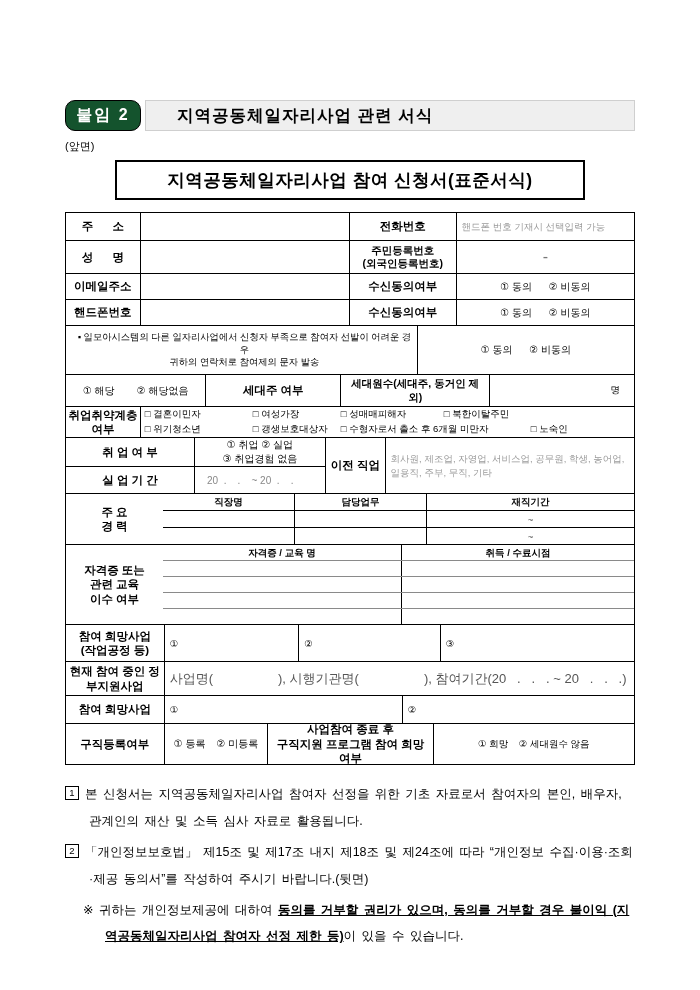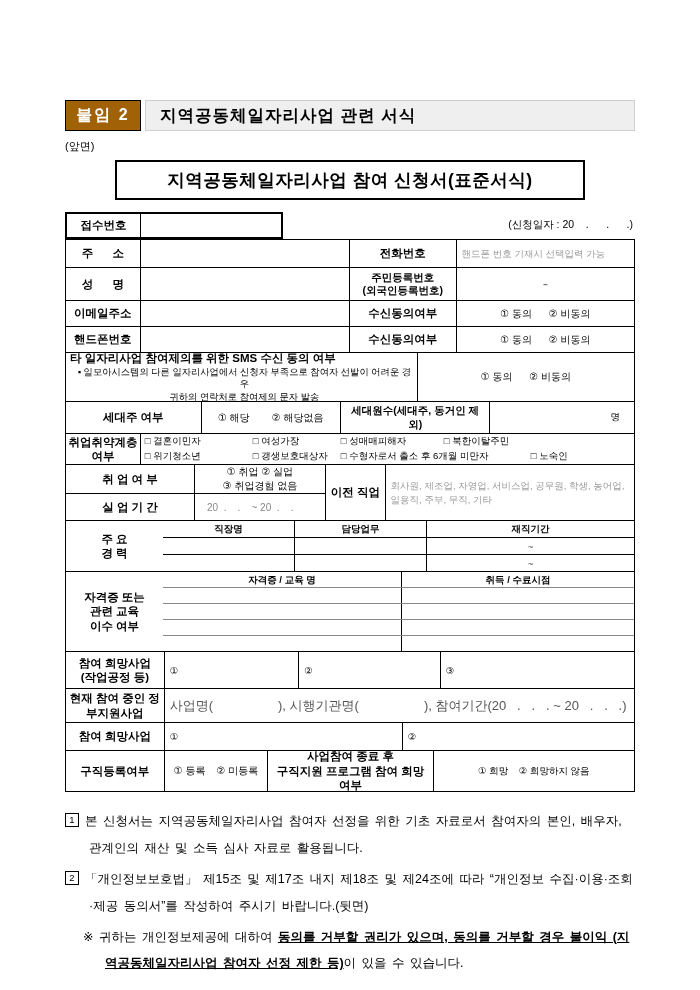--- a/index.html
+++ b/index.html
@@ -13,21 +13,21 @@
 
   
   .hdr { display:flex; align-items:stretch; height:31px; }
   .badge {
     border:1px solid #000; color:#fff; font-weight:bold; font-size:16px;
     width:76px; display:flex; align-items:center; justify-content:center;
     letter-spacing:2px;
   }
   .hdr-bar {
     flex:1; margin-left:4px; border:1px solid #cfcfcf;
-    display:flex; align-items:center; padding-left:14px;
+    display:flex; align-items:center; padding-left:31px;
     font-weight:bold; font-size:16.5px; letter-spacing:1px;
   }
   .side-label { font-size:11px; margin:8px 0 6px 0; }
   .form-title-box {
     border:2px solid #000; width:470px; margin:4px auto 12px auto;
     text-align:center; font-weight:bold; font-size:17.5px; padding:6px 0;
     letter-spacing:0.5px;
   }
 
   
@@ -81,33 +81,26 @@
   }
   .privacy { padding-left:40px; text-indent:-22px; margin-top:2px; word-spacing:2px; }
   .emph { font-weight:bold; text-decoration:underline; }
 </style>
 </head>
 <body>
 
 <div class="page">
 
   <div class="hdr">
-    <div class="badge" id="badge" style="background: #a16207;">붙임 2</div>
+    <div class="badge" id="badge" style="background: #14532d; border-radius: 10px;">붙임 2</div>
     <div class="hdr-bar" id="hdrbar" style="background: rgb(239, 239, 239);">지역공동체일자리사업 관련 서식</div>
   </div>
   <div class="side-label">(앞면)</div>
   <div class="form-title-box">지역공동체일자리사업 참여 신청서(표준서식)</div>
 
-  <div class="receipt-row">
-    <div class="receipt-box">
-      <div class="r-lbl">접수번호</div>
-      <div class="r-val"></div>
-    </div>
-    <div class="receipt-date">(신청일자 : 20    .      .      .)</div>
-  </div>
 
   <div class="ftable">
 
     <div class="frow" style="height:27px">
       <div class="cell lbl" style="width:74px; white-space:pre">주      소</div>
       <div class="cell" style="width:210px"></div>
       <div class="cell lbl" style="width:107px">전화번호</div>
       <div class="cell gray-hint" style="width:179px">핸드폰 번호 기재시 선택입력 가능</div>
     </div>
 
@@ -128,30 +121,29 @@
 
     <div class="frow" style="height:26px">
       <div class="cell lbl" style="width:74px">핸드폰번호</div>
       <div class="cell" style="width:210px"></div>
       <div class="cell lbl" style="width:107px">수신동의여부</div>
       <div class="cell opt" style="width:179px">① 동의      ② 비동의</div>
     </div>
 
     <div class="frow" style="height:49px">
       <div class="cell sms-left" style="width:352px">
-        <div class="sms-title">타 일자리사업 참여제의를 위한 SMS 수신 동의 여부</div>
         <div class="sms-desc preline">▪ 일모아시스템의 다른 일자리사업에서 신청자 부족으로 참여자 선발이 어려운 경우
 귀하의 연락처로 참여제의 문자 발송</div>
       </div>
       <div class="cell opt" style="width:218px">① 동의      ② 비동의</div>
     </div>
 
     <div class="frow" style="height:32px">
+      <div class="cell opt" style="width:140px">① 해당        ② 해당없음</div>
       <div class="cell lbl" style="width:135px">세대주 여부</div>
-      <div class="cell opt" style="width:140px">① 해당        ② 해당없음</div>
       <div class="cell lbl" style="width:150px; font-size:10.5px; padding:0 4px">세대원수(세대주, 동거인 제외)</div>
       <div class="cell sm" style="width:145px; justify-content:flex-end; padding-right:14px">명</div>
     </div>
 
     <div class="frow" style="height:31px">
       <div class="cell lbl" style="width:74px; padding:0 2px">취업취약계층 여부</div>
       <div class="cell chk-wrap" style="width:496px">
         <div class="chk-line">
           <span style="width:108px">□ 결혼이민자</span>
           <span style="width:88px">□ 여성가장</span>
@@ -250,21 +242,21 @@
       <div class="cell lbl" style="width:98px">참여 희망사업</div>
       <div class="cell left sm" style="width:239px; padding-left:5px">①</div>
       <div class="cell left sm" style="width:233px; padding-left:5px">②</div>
     </div>
 
     <div class="frow" style="height:41px">
       <div class="cell lbl" style="width:98px">구직등록여부</div>
       <div class="cell opt" style="width:104px">① 등록    ② 미등록</div>
       <div class="cell lbl preline" style="width:166px; padding:0 3px">사업참여 종료 후
 구직지원 프로그램 참여 희망 여부</div>
-      <div class="cell opt" style="width:202px; font-size:9.5px">① 희망    ② 희망하지 않음</div>
+      <div class="cell opt" style="width:202px; font-size:9.5px">① 희망    ② 세대원수 않음</div>
     </div>
 
   </div>
 
   <div class="notes">
     <p class="note-p"><span class="boxnum">1</span><span>본 신청서는 지역공동체일자리사업 참여자 선정을 위한 기초 자료로서 참여자의 본인, 배우자, 관계인의 재산 및 소득 심사 자료로 활용됩니다.</span></p>
     <p class="note-p"><span class="boxnum">2</span><span>「개인정보보호법」 제15조 및 제17조 내지 제18조 및 제24조에 따라 “개인정보 수집·이용·조회·제공 동의서”를 작성하여 주시기 바랍니다.(뒷면)</span></p>
     <p class="privacy"><span>※</span><span> 귀하는 개인정보제공에 대하여 </span><span class="emph">동의를 거부할 권리가 있으며, 동의를 거부할 경우 불이익 (지역공동체일자리사업 참여자 선정 제한 등)</span><span>이 있을 수 있습니다.</span></p>
   </div>
 

